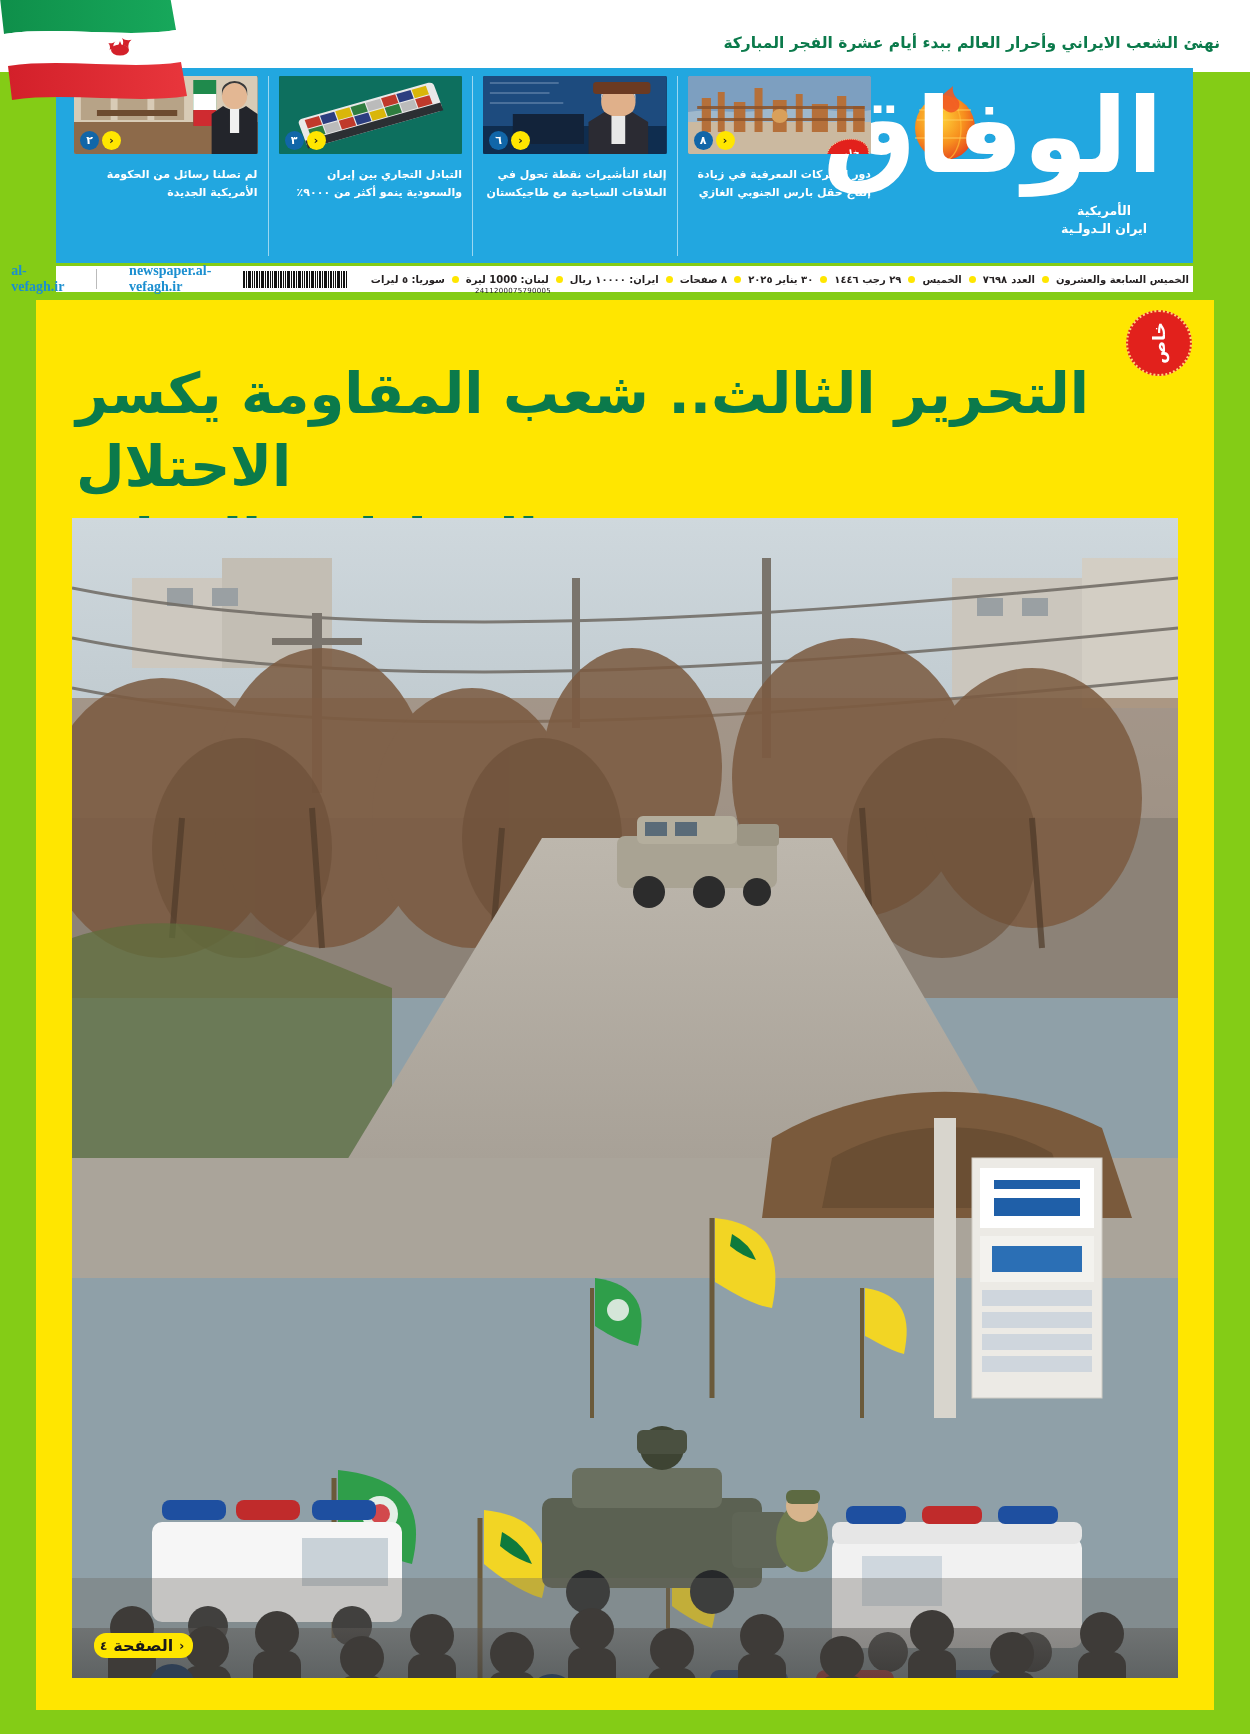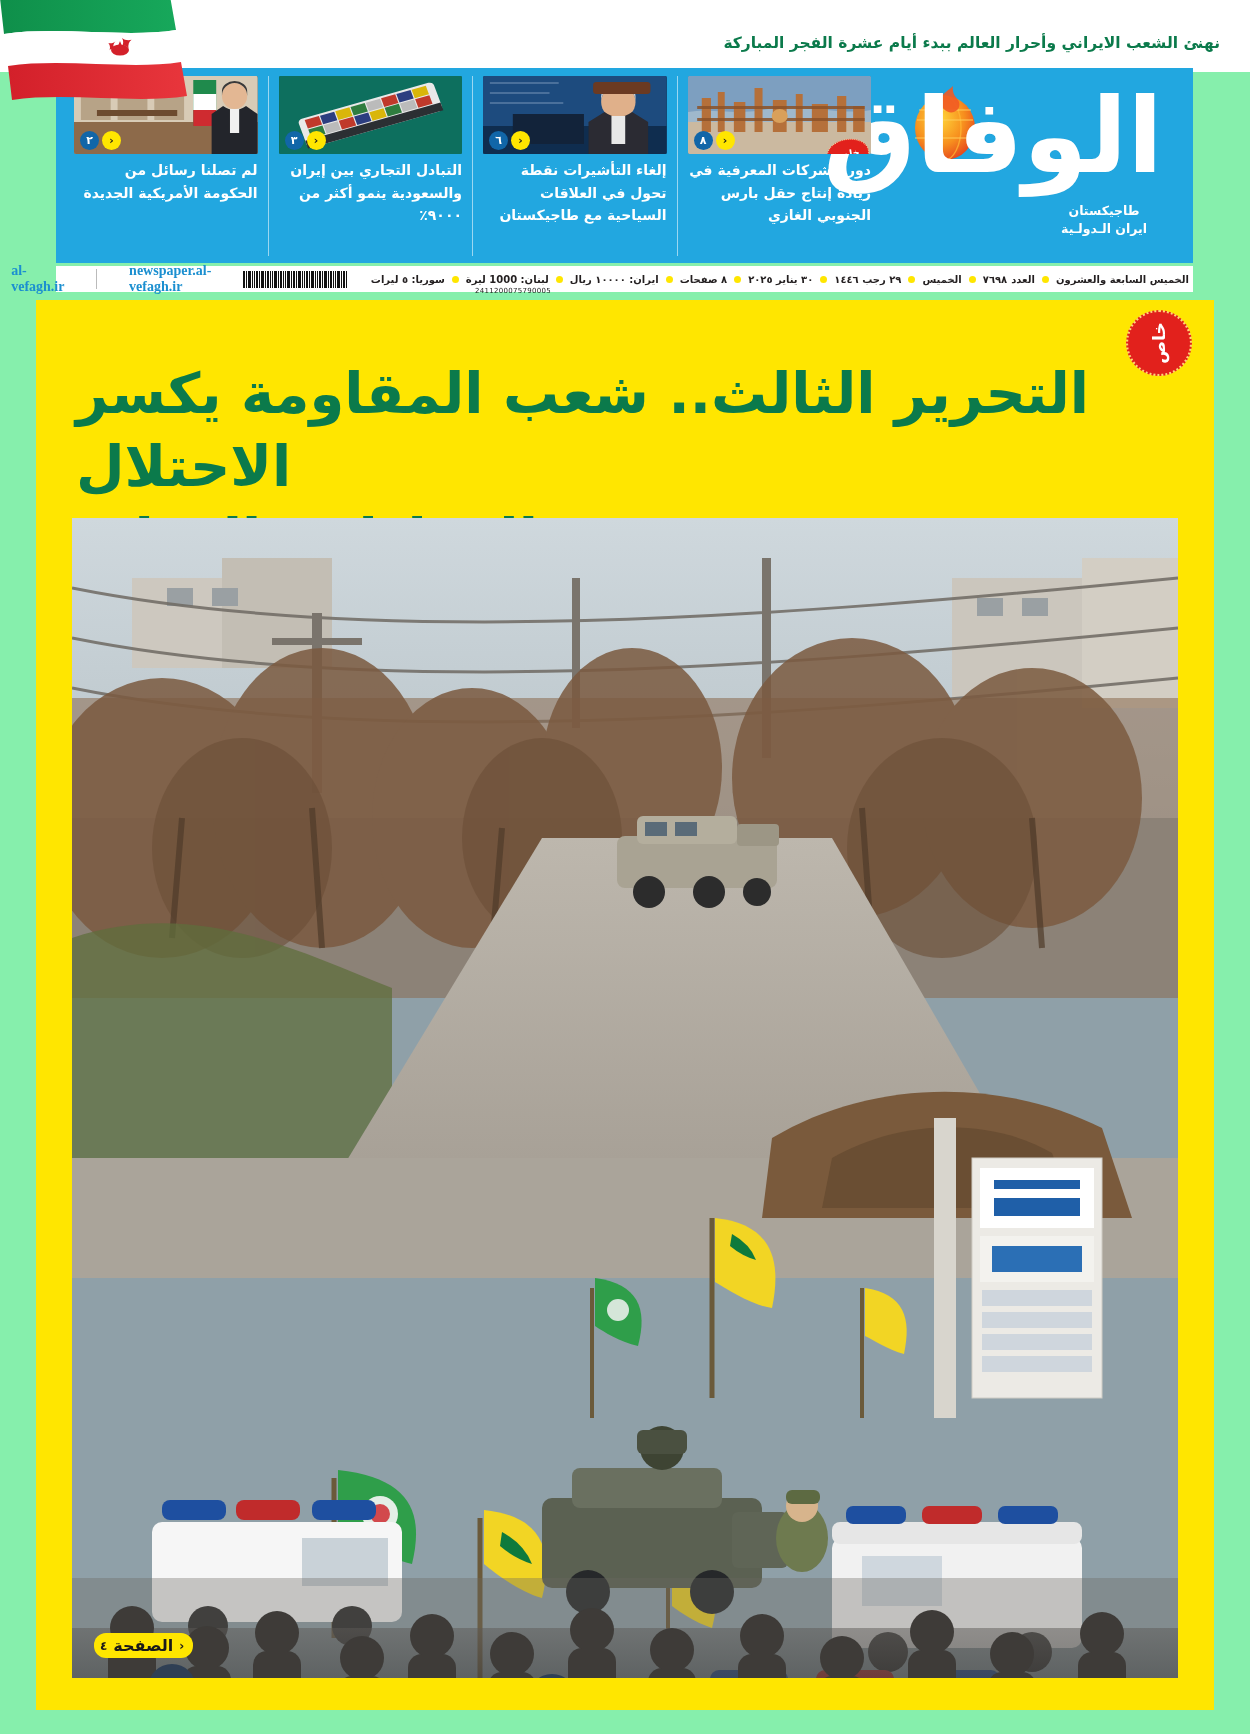--- a/index.html
+++ b/index.html
@@ -2,21 +2,21 @@
 <html lang="ar" dir="rtl"><head>
 <meta charset="utf-8">
 <title>Al-Vefagh Front Page</title>
 <style>
   html,body{margin:0;padding:0;background:#ffffff;}
   body{
     width:1250px;height:1734px;position:relative;overflow:hidden;
     font-family:"DejaVu Sans","Liberation Sans",sans-serif;
     background:#ffffff;
   }
-  .page{position:absolute;inset:0;background:#86efac;}
+  .page{position:absolute;inset:0;background:#84cc16;}
 
   
   .topstrip{position:absolute;left:0;top:0;width:1250px;height:72px;background:#fff;}
   .flag{position:absolute;left:0;top:-4px;width:200px;height:130px;z-index:40;}
   .flag svg{display:block;}
 
   .tagline{
     position:absolute;right:30px;top:34px;
     color:#0b7a4b;font-weight:bold;font-size:15.5px;letter-spacing:0;
     white-space:nowrap;direction:rtl;
@@ -78,21 +78,21 @@
     position:absolute;right:2px;bottom:-12px;width:40px;height:27px;z-index:8;
   }
   .khas-stamp .oval{
     width:40px;height:27px;border-radius:50%;background:#e2211c;
     border:1.5px dotted #ffd9a0;
     display:flex;align-items:center;justify-content:center;
     transform:rotate(-9deg);
   }
   .khas-stamp .oval span{color:#fff;font-size:9.5px;font-weight:bold;}
   .teaser-title{
-    margin-top:5px;color:#ffffff;font-size:14px;font-weight:bold;
+    margin-top:12px;color:#ffffff;font-size:11px;font-weight:bold;
     line-height:1.62;text-align:right;direction:rtl;
   }
 
   
   .infobar{
     position:absolute;left:56px;top:266px;width:1137px;height:26px;background:#fff;
     display:flex;align-items:center;direction:rtl;
   }
   .infoline{
     color:#231f20;font-size:10px;font-weight:bold;direction:rtl;white-space:nowrap;
@@ -207,21 +207,21 @@
             </radialGradient>
           </defs>
           <ellipse cx="36" cy="42" rx="30" ry="32" fill="url(#gl)"></ellipse>
           <path d="M36,10 c-8,0 -16,14 -16,32 s8,32 16,32 s16,-14 16,-32 s-8,-32 -16,-32 z" fill="none" stroke="#ffb733" stroke-width="1.4" opacity=".75"></path>
           <path d="M8,34 h56 M6,52 h60 M10,24 h52" stroke="#ffcf5a" stroke-width="1.3" opacity=".65" fill="none"></path>
           <path d="M30,14 c4,-7 10,-10 14,-14 c-1,7 2,10 5,14 c3,5 1,10 -4,12 c-6,2 -13,-3 -15,-12 z" fill="#f15a24" opacity=".9"></path>
         </svg>
       </div>
       <div class="logo-arabic">الوفاق</div>
       <div class="logo-sub">
-        <div>طاجيكستان</div>
+        <div>الأمريكية</div>
         <div>ايران الـدولـية</div>
       </div>
     </div>
 
     <div class="teasers">
 
       <div class="teaser">
         <div class="thumb">
           <svg viewBox="0 0 160 78" preserveAspectRatio="none">
             <rect width="160" height="78" fill="#9fb8cc"></rect>

